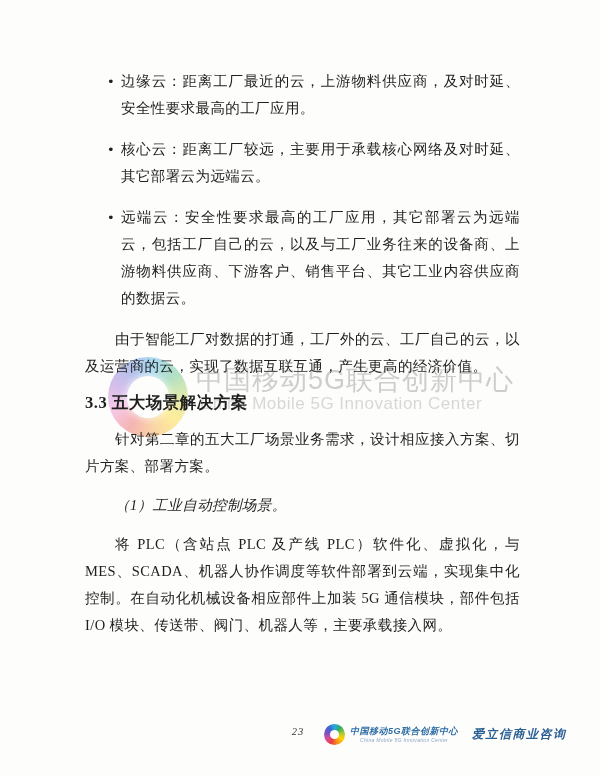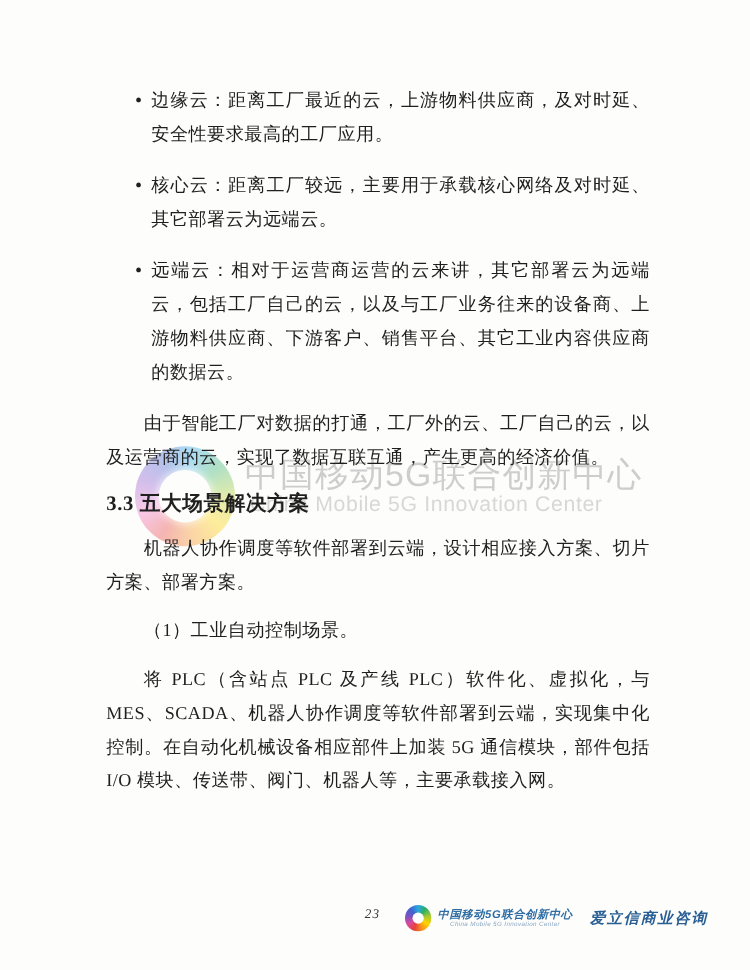--- a/index.html
+++ b/index.html
@@ -49,21 +49,21 @@
     flex:0 0 36px; width:36px;
     font-family:"DejaVu Sans", sans-serif; font-size:13px; line-height:27px;
     padding-left:22px;
   }
   .bullet-text { flex:1; text-align:justify; }
   .para { text-align:justify; text-indent:30px; margin-bottom:12px; }
   .heading {
     font-size:16.5px; font-weight:bold; line-height:22px;
     margin:10px 0 12px 0; letter-spacing:0.5px;
   }
-  .numbered-line { text-indent:30px; margin-bottom:12px; }
+  .numbered-line { text-indent:30px; margin-bottom:12px;font-style:italic; }
   
   .footer { position:absolute; left:0; top:722px; width:600px; height:32px; z-index:2;font-style:italic; }
   .page-number {
     position:absolute; left:283px; top:4px; width:30px; text-align:center;
     font-size:10.5px; color:#3a3a3a; letter-spacing:1px;
   }
   .footer-brand {
     position:absolute; left:324px; top:2px;
     display:flex; align-items:center;
   }
@@ -107,28 +107,28 @@
       <div class="bullet-text">边缘云：距离工厂最近的云，上游物料供应商，及对时延、安全性要求最高的工厂应用。</div>
     </div>
 
     <div class="bullet-item">
       <div class="bullet-dot">•</div>
       <div class="bullet-text">核心云：距离工厂较远，主要用于承载核心网络及对时延、其它部署云为远端云。</div>
     </div>
 
     <div class="bullet-item">
       <div class="bullet-dot">•</div>
-      <div class="bullet-text">远端云：相对于运营商运营的云来讲，其它部署云为远端云，包括工厂自己的云，以及与工厂业务往来的设备商、上游物料供应商、下游客户、销售平台、其它工业内容供应商的数据云。</div>
+      <div class="bullet-text">远端云：安全性要求最高的工厂应用，其它部署云为远端云，包括工厂自己的云，以及与工厂业务往来的设备商、上游物料供应商、下游客户、销售平台、其它工业内容供应商的数据云。</div>
     </div>
 
     <div class="para">由于智能工厂对数据的打通，工厂外的云、工厂自己的云，以及运营商的云，实现了数据互联互通，产生更高的经济价值。</div>
 
     <div class="heading">3.3 五大场景解决方案</div>
 
-    <div class="para">机器人协作调度等软件部署到云端，设计相应接入方案、切片方案、部署方案。</div>
+    <div class="para">针对第二章的五大工厂场景业务需求，设计相应接入方案、切片方案、部署方案。</div>
 
     <div class="numbered-line">（1）工业自动控制场景。</div>
 
     <div class="para">将 PLC（含站点 PLC 及产线 PLC）软件化、虚拟化，与 MES、SCADA、机器人协作调度等软件部署到云端，实现集中化控制。在自动化机械设备相应部件上加装 5G 通信模块，部件包括 I/O 模块、传送带、阀门、机器人等，主要承载接入网。</div>
 
   </div>
 
   <div class="footer">
     <div class="page-number">23</div>
     <div class="footer-brand">

